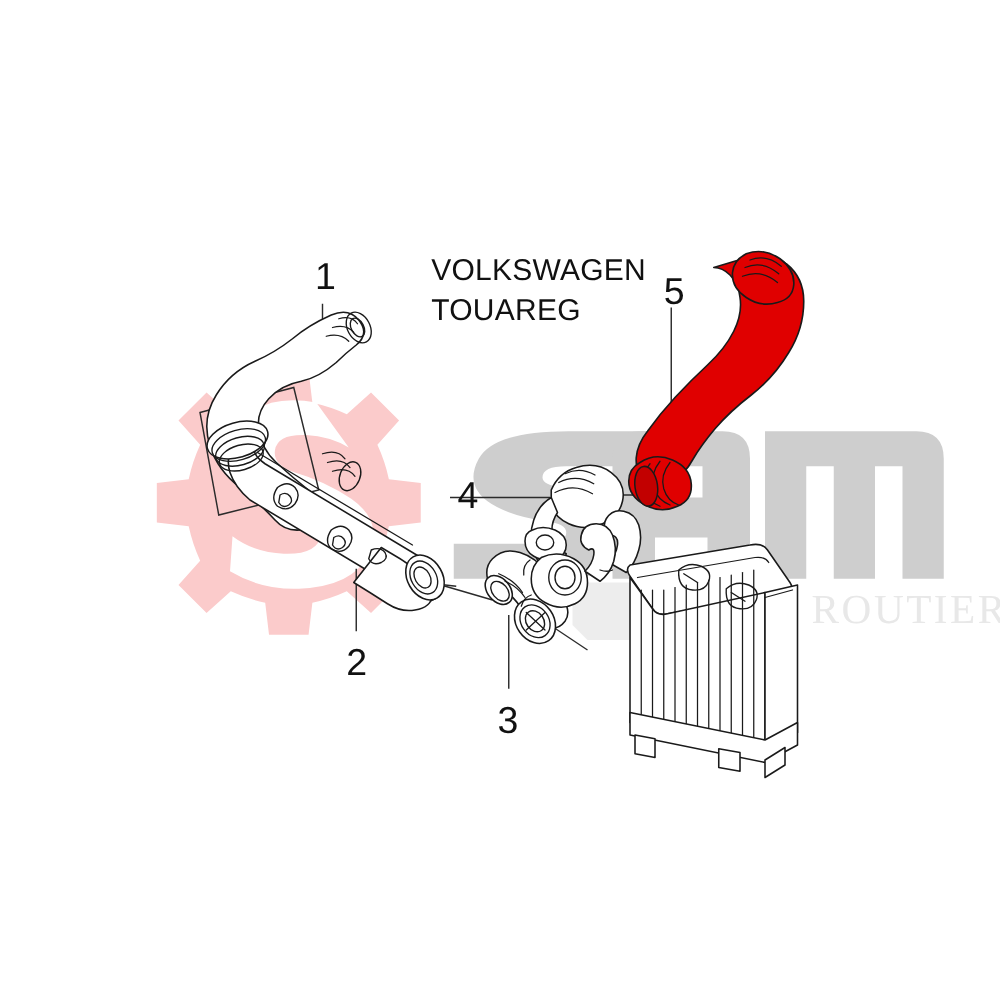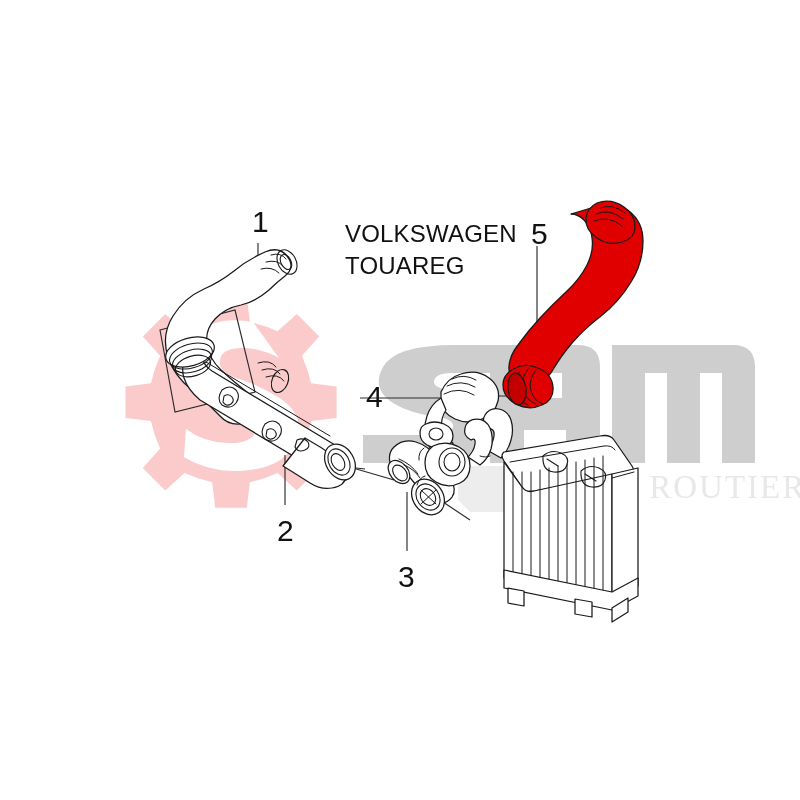--- a/index.html
+++ b/index.html
@@ -88,21 +88,21 @@
     font-size: 30px;
     font-weight: 400;
     color: #111111;
     line-height: 1;
     white-space: nowrap;
     user-select: none;
   }
   #vehicle-title {
     position: absolute;
     left: 345px;
-    top: 218px;
+    top: 201px;
     font-family: "Liberation Sans", sans-serif;
     font-size: 24px;
     font-weight: 400;
     color: #111111;
     line-height: 1.32;
     letter-spacing: 0.2px;
     white-space: pre-line;
   }
 </style>
 </head>

